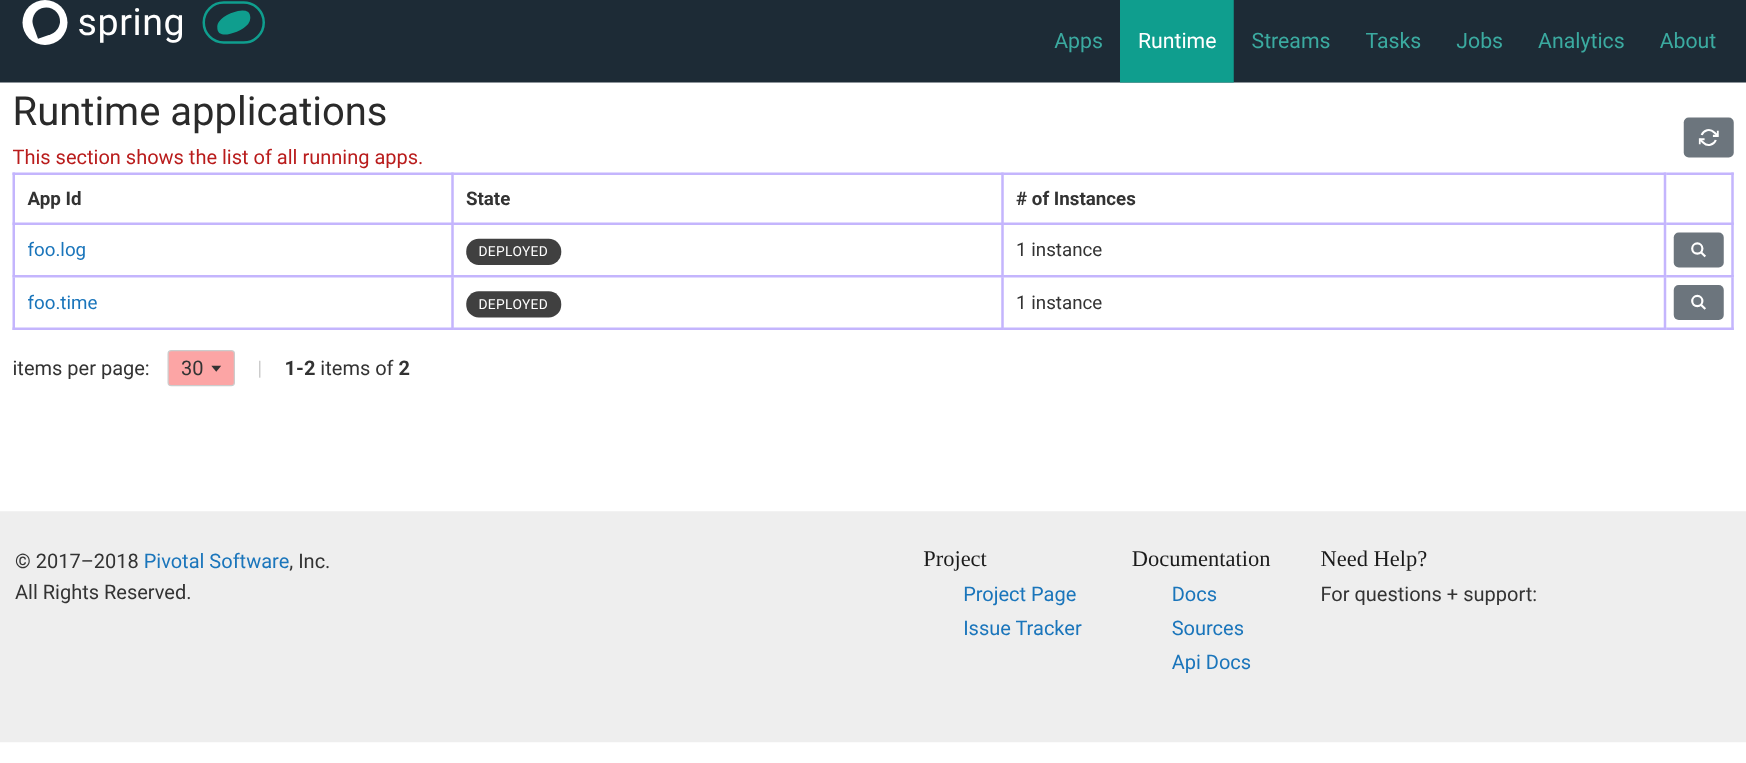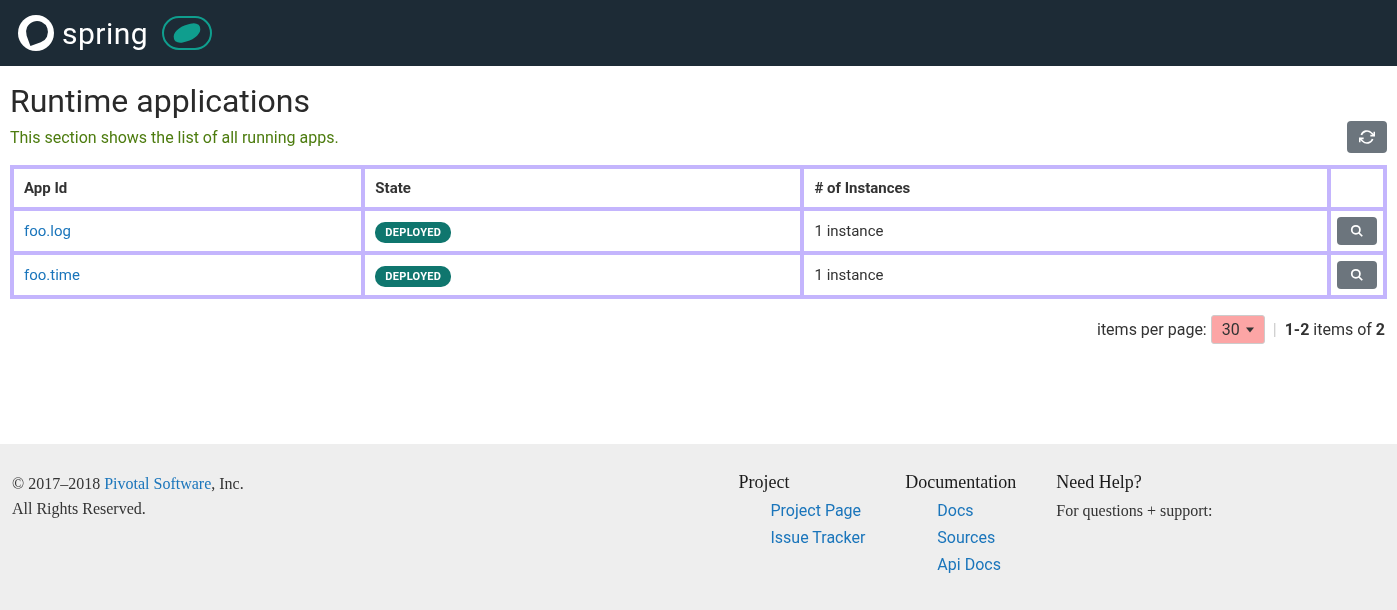--- a/index.html
+++ b/index.html
@@ -1,69 +1,78 @@
 <!DOCTYPE html>
 <html><head>
 <meta charset="utf-8">
 <style>
 * { margin: 0; padding: 0; box-sizing: border-box; }
 body { font-family: -apple-system, BlinkMacSystemFont, "Segoe UI", Roboto, "Helvetica Neue", Arial, sans-serif; color: #333; background: #fff; }
 
-.navbar { background: #1d2b36; height: 66px; display: flex; align-items: center; justify-content: space-between; padding: 0 10px 0 18px; }
+.navbar { background: #1d2b36; height: 66px; display: flex; align-items: flex-start; justify-content: space-between; padding: 0 10px 0 18px; }
 .logo-area { display: flex; align-items: center; gap: 8px; }
 .logo-circle { width: 36px; height: 36px; background: #fff; border-radius: 50%; position: relative; }
 .logo-circle::after { content: ""; position: absolute; top: 6px; right: 6px; width: 22px; height: 22px; background: #1d2b36; border-radius: 50% 50% 50% 0; transform: rotate(-20deg); }
 .logo-text { color: #fff; font-size: 30px; font-weight: 400; letter-spacing: 0.5px; }
 .logo-leaf { width: 50px; height: 34px; border: 2px solid #0f9e8e; border-radius: 20px; display: flex; align-items: center; justify-content: center; margin-left: 6px; }
 .logo-leaf-inner { width: 28px; height: 16px; background: #0f9e8e; border-radius: 60% 30% 60% 30%; transform: rotate(-15deg); }
 
 .nav-items { display: flex; align-items: stretch; height: 66px; }
 .nav-item { display: flex; align-items: center; padding: 0 14px; color: #3baaa0; font-size: 17px; cursor: pointer; text-decoration: none; }
 .nav-item.active { background: #0f9e8e; color: #fff; }
 
-.content { padding: 16px 10px 40px 10px; }
+.content { padding: 4px 10px 40px 10px; }
 .page-title { font-size: 32px; font-weight: 400; color: #2a2a2a; margin-bottom: 8px; }
-.page-sub { font-size: 16px; color: #4d7c0f; margin-bottom: 24px; }
+.page-sub { font-size: 16px; color: #b91c1c; margin-bottom: 9px; }
 
 .refresh-row { display: flex; justify-content: flex-end; margin-top: -50px; margin-bottom: 12px; }
 .btn-gray { background: #6c757d; color: #fff; border: none; border-radius: 4px; padding: 8px 12px; cursor: pointer; display: inline-flex; align-items: center; justify-content: center; }
 
 table { width: 100%; border-collapse: collapse; border: 1px solid #dee2e6; margin-bottom: 16px; }
-th, td { border: 4px solid #c4b5fd; padding: 10px 10px; text-align: left; font-size: 15px; }
+th, td { border: 2px solid #c4b5fd; padding: 10px 10px; text-align: left; font-size: 15px; }
 th { font-weight: 700; color: #333; }
 td a { color: #1a75bb; text-decoration: none; }
-.badge { background: #0f766e; color: #fff; font-size: 11px; font-weight: 700; padding: 4px 10px; border-radius: 10px; letter-spacing: 0.3px; }
+.badge { background: #404040; color: #fff; font-size: 11px; font-weight: 400; padding: 4px 10px; border-radius: 10px; letter-spacing: 0.3px; }
 .action-col { width: 50px; text-align: center; padding: 6px; }
 .search-btn { background: #6c757d; color: #fff; border: none; border-radius: 4px; padding: 7px 13px; cursor: pointer; display: inline-flex; }
 
-.pager { display: flex; justify-content: flex-end; align-items: center; gap: 4px; font-size: 16px; color: #333; padding-right: 2px; }
+.pager { display: flex; align-items: center; gap: 14px; font-size: 16px; color: #333; padding-right: 2px; }
 .pager-select { display: inline-flex; align-items: center; border: 1px solid #ccc; padding: 4px 10px; border-radius: 3px; background: #fca5a5; cursor: pointer; gap: 6px; }
 .pager-sep { color: #ccc; padding: 0 4px; }
 
 .footer { background: #eeeeee; padding: 28px 12px 50px 12px; display: flex; gap: 40px; font-size: 16px; color: #333; margin-top: 60px; }
 .footer-col { flex: 0 0 auto; }
 .footer-col.first { flex: 0 0 50%; }
 .footer-col h4 { font-weight: 400; font-size: 18px; margin-bottom: 6px; color: #1a1a1a; font-family: Liberation Serif, serif; }
 .footer a { color: #1a75bb; text-decoration: none; display: inline; }
 .footer-col a.block { display: block; margin-bottom: 2px; line-height: 1.55; margin-left: 32px; }
-.footer-col div { line-height: 1.55; font-family: Liberation Serif, serif; }
+.footer-col div { line-height: 1.55; }
 
 svg { display: block; }
 </style>
 </head>
 <body>
 
 <div class="navbar">
   <div class="logo-area">
     <div class="logo-circle"></div>
     <span class="logo-text">spring</span>
     <div class="logo-leaf">
         <div class="logo-leaf-inner"></div>
       </div>
   </div>
+  <div class="nav-items" id="nav-items">
+      <a class="nav-item" href="#">Apps</a>
+      <a class="nav-item active" href="#">Runtime</a>
+      <a class="nav-item" href="#">Streams</a>
+      <a class="nav-item" href="#">Tasks</a>
+      <a class="nav-item" href="#">Jobs</a>
+      <a class="nav-item" href="#">Analytics</a>
+      <a class="nav-item" href="#">About</a>
+    </div>
 </div>
 
 <div class="content">
   <h1 class="page-title">Runtime applications</h1>
   <p class="page-sub">This section shows the list of all running apps.</p>
 
   <div class="refresh-row">
     <button class="btn-gray">
       <svg width="16" height="16" viewBox="0 0 24 24" fill="none" stroke="white" stroke-width="2.5">
           <path d="M23 4v6h-6M1 20v-6h6"></path>

